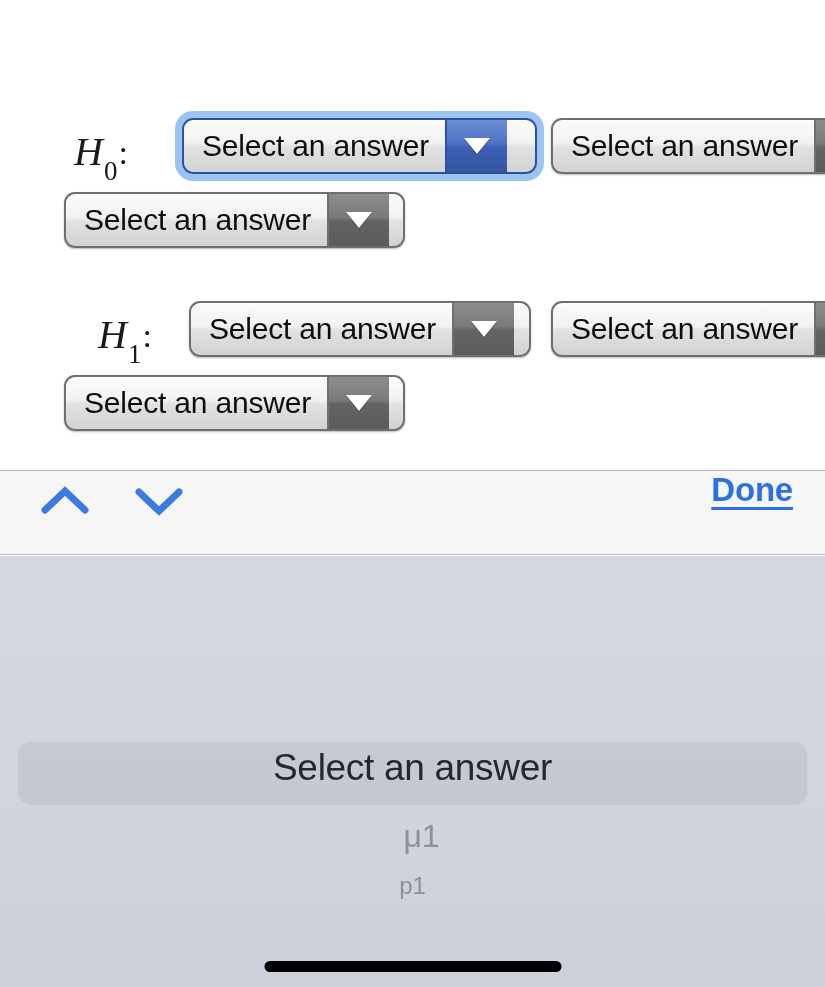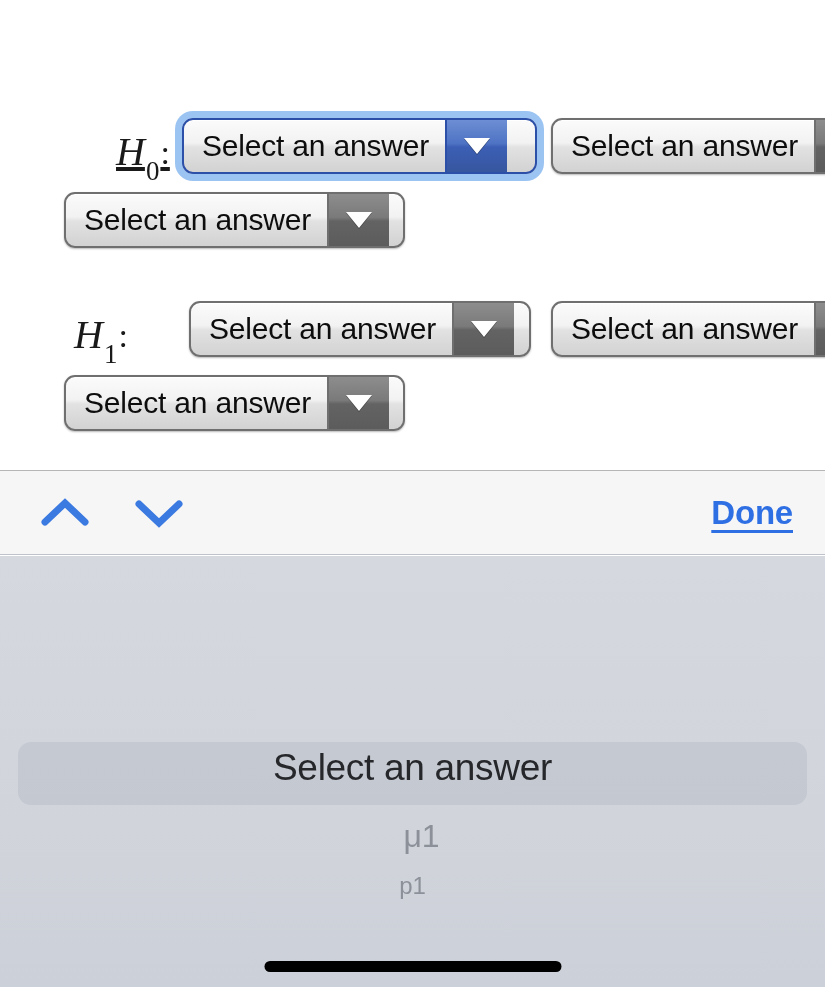--- a/index.html
+++ b/index.html
@@ -47,22 +47,22 @@
   .math-label {
     display: inline-block;
     font-family: "Liberation Serif", serif;
     font-style: italic;
     font-size: 40px;
     color: #1a1a1a;
     line-height: 1;
     padding-top: 14px;
     user-select: none;
   }
-  #row-h0 .math-label { margin-left: 116px; text-decoration: underline; }
-  #row-h1 .math-label { margin-left: 74px; }
+  #row-h0 .math-label { margin-left: 74px; }
+  #row-h1 .math-label { margin-left: 98px; }
 
   .math-label .sub {
     font-size: 27px;
     font-style: normal;
     font-family: "Liberation Serif", serif;
     vertical-align: sub;
     position: relative;
     top: 6px;
     left: 1px;
   }
@@ -153,21 +153,21 @@
   #kb-toolbar {
     position: absolute;
     left: 0;
     top: 470px;
     width: 825px;
     height: 85px;
     background: #f6f6f7;
     border-top: 1px solid #b6b6b8;
     border-bottom: 1px solid #bfc2ca;
     display: flex;
-    align-items: center;
+    align-items: flex-start;
     justify-content: space-between;
     padding: 0 24px 0 34px;
   }
 
   .chevron-group { display: flex; align-items: center; gap: 32px; }
 
   .chev-btn {
     width: 62px;
     height: 60px;
     display: flex;

